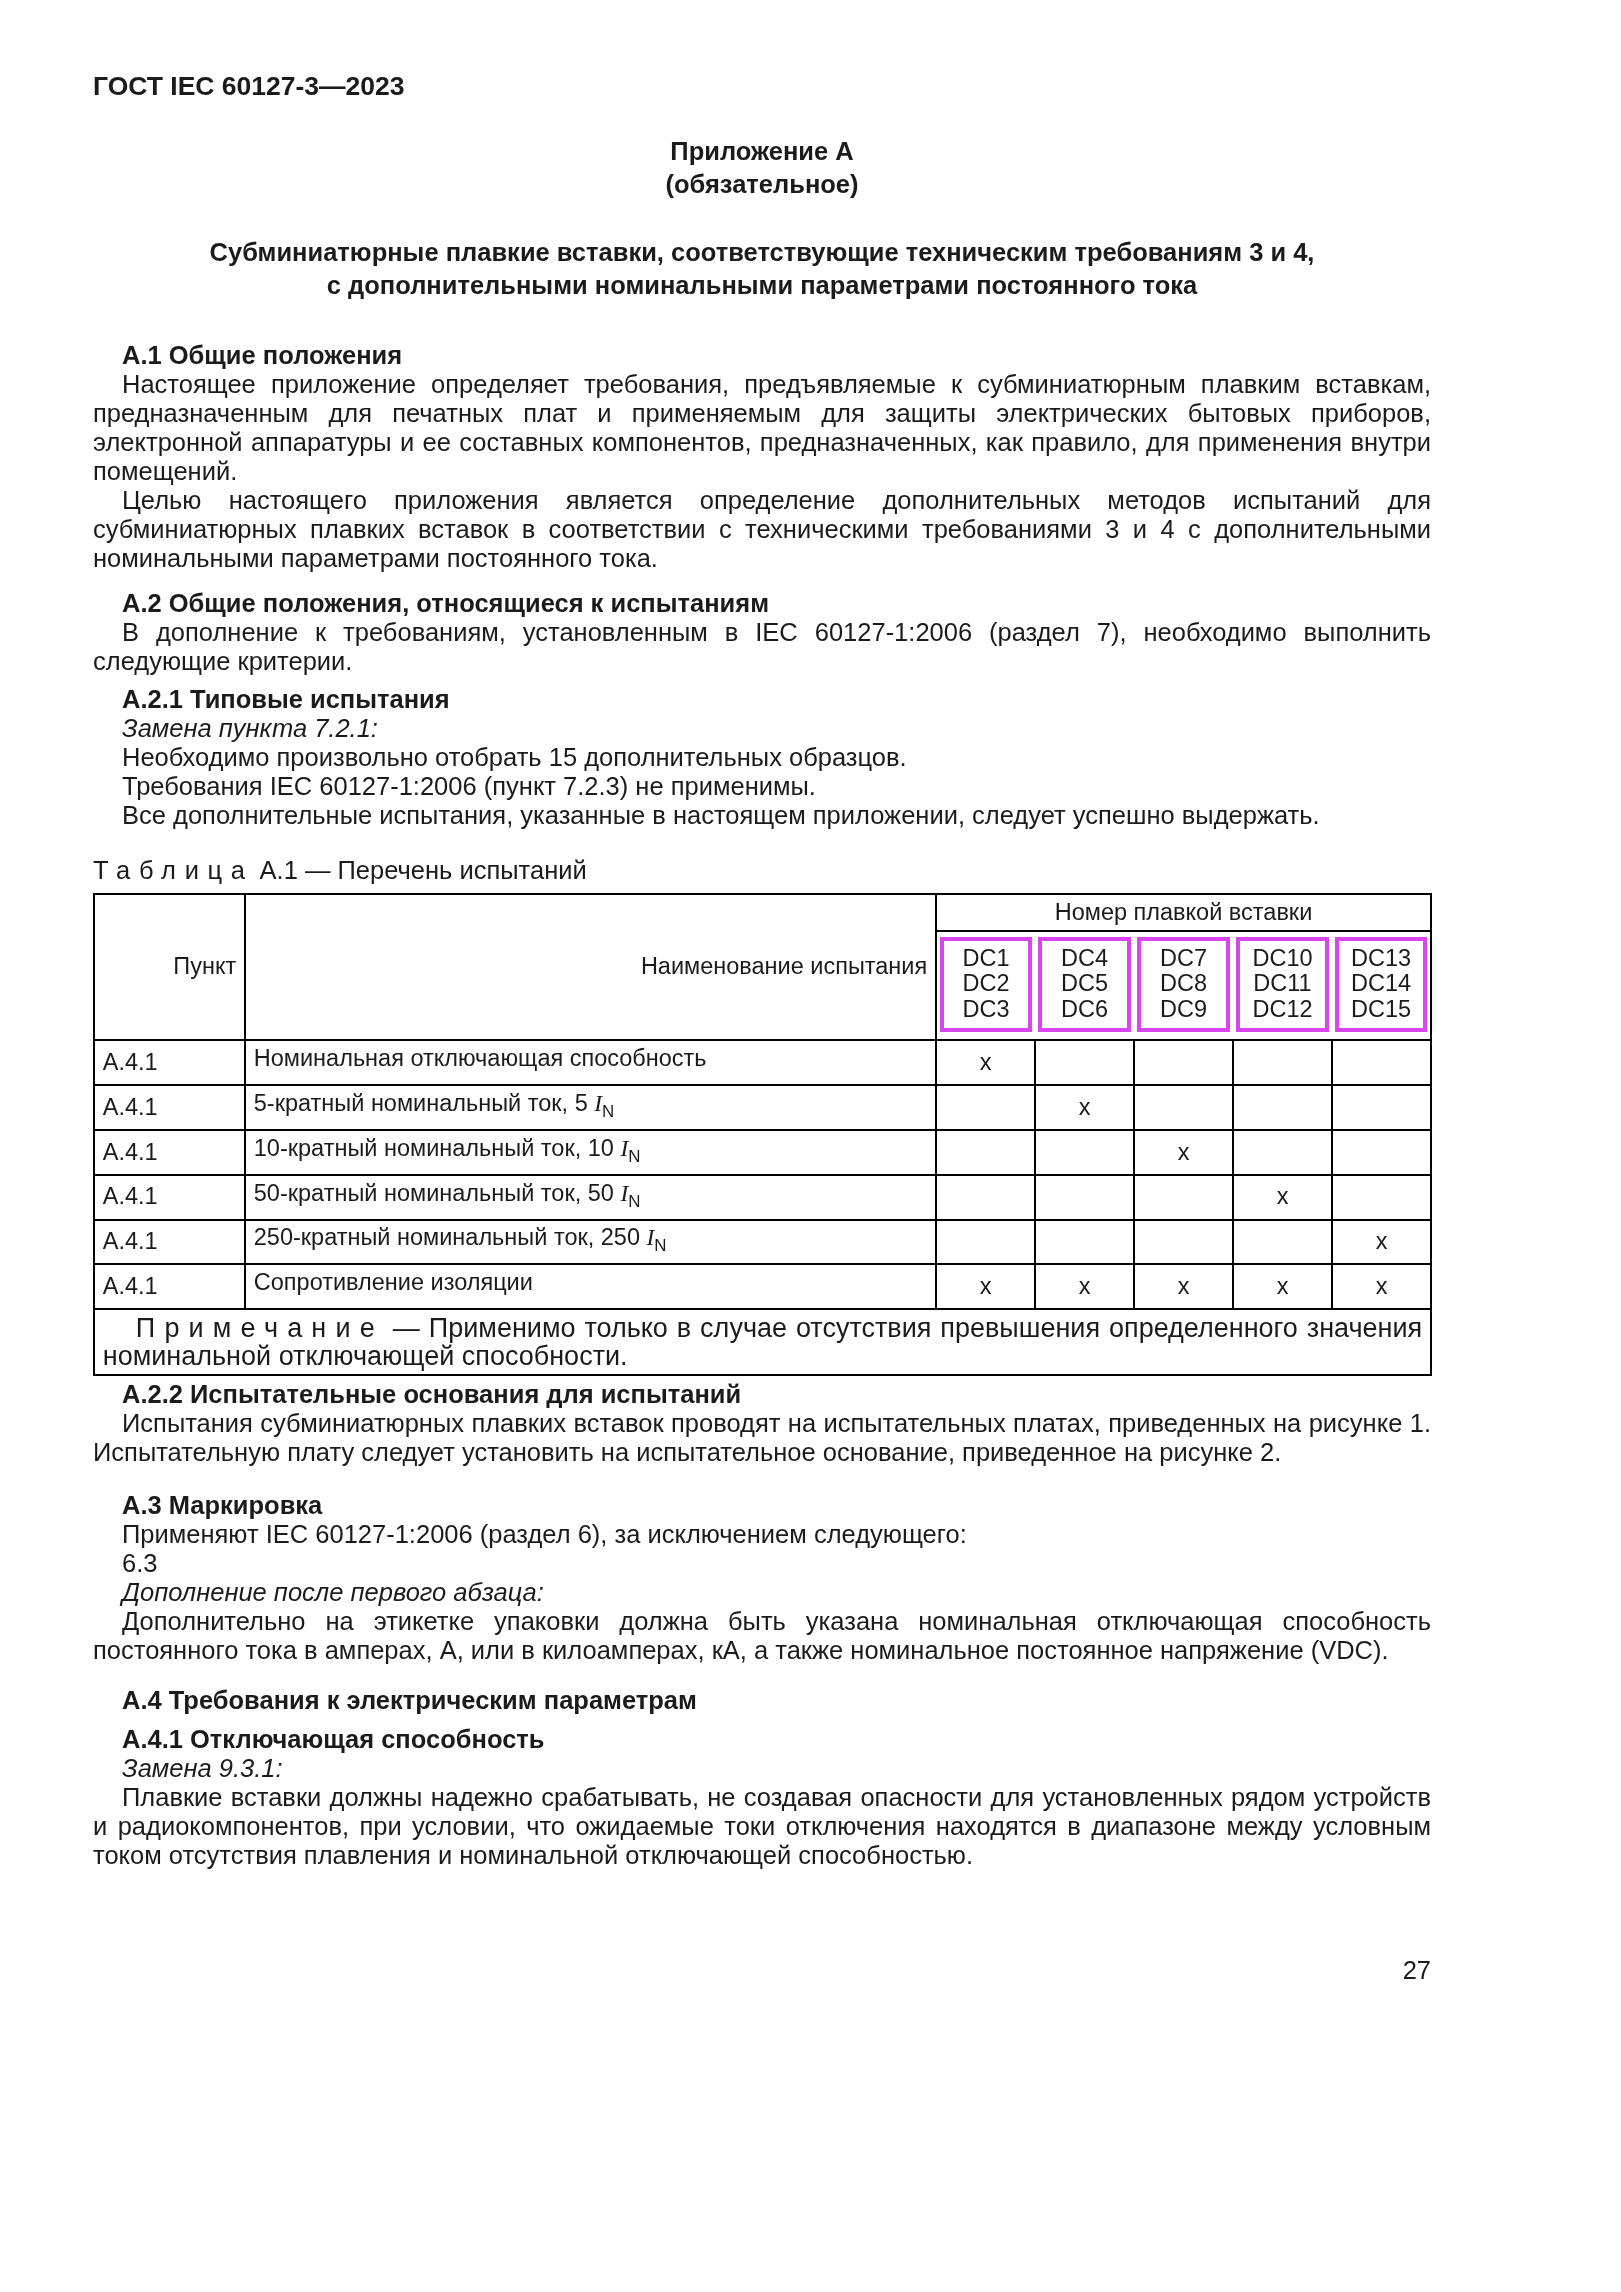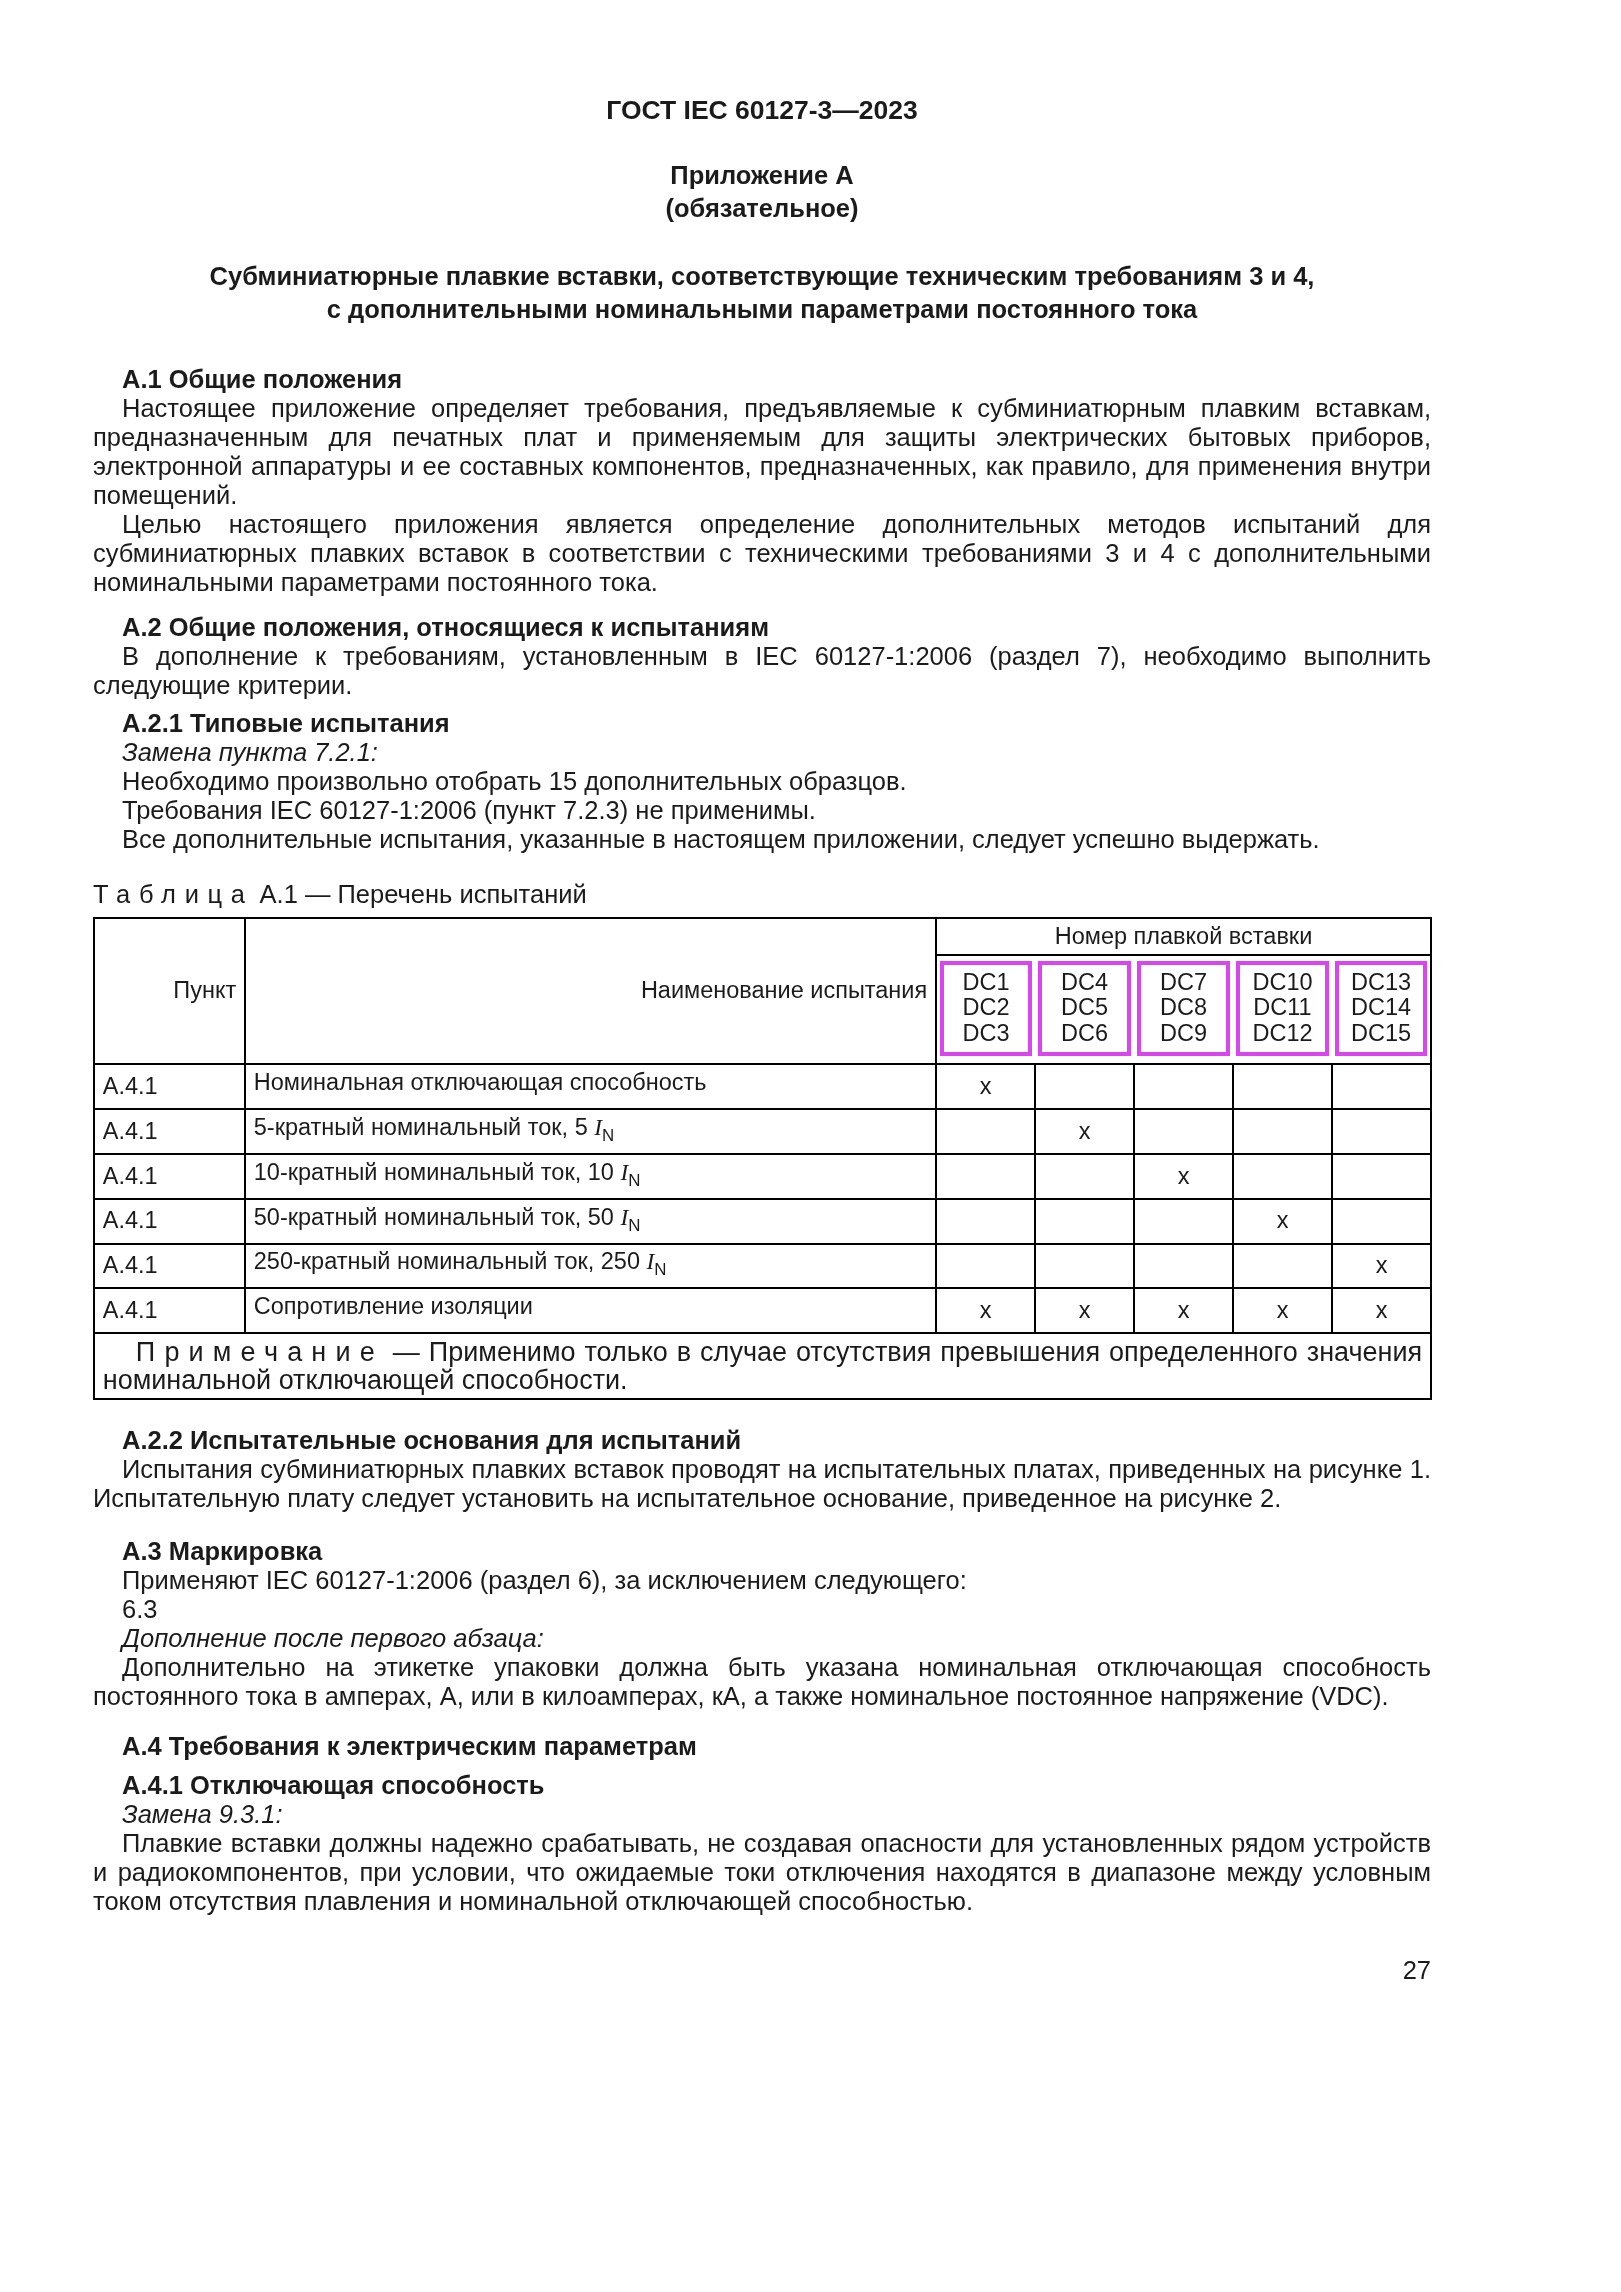--- a/index.html
+++ b/index.html
@@ -10,22 +10,22 @@
     background:#ffffff;
     color:#1b1b1b;
     font-family:"Liberation Sans", sans-serif;
     font-size:25.5px;
     line-height:29px;
     box-sizing:border-box;
     overflow:hidden;
   }
   .content { margin:0 190px 0 93px; }
   .top-header {
-    padding-top:95px;
-    text-align:center;
+    padding-top:71px;
+    text-align:left;
     font-weight:bold;
     font-size:26.5px;
     line-height:31px;
   }
   .center { text-align:center; }
   .appendix-label { margin-top:33px; font-weight:bold; line-height:33px; }
   .doc-title { margin-top:35px; font-weight:bold; line-height:33px; }
   p.body {
     margin:0;
     text-align:justify;
@@ -33,21 +33,21 @@
   }
   .heading {
     font-weight:bold;
     text-indent:29px;
     margin:0;
     text-align:left;
   }
   .mt40 { margin-top:39px; }
   .mt24 { margin-top:23.5px; }
   .mt22 { margin-top:21.6px; }
-  .mt20 { margin-top:26px; }
+  .mt20 { margin-top:4px; }
   .mt16 { margin-top:15.7px; }
   .mt10 { margin-top:9.8px; }
   .mt8  { margin-top:7.8px; }
   .mt6  { margin-top:5.9px; }
   .italic { font-style:italic; }
 
   .tbl-caption { margin-top:25.5px; text-align:left; }
   .spaced { letter-spacing:0.34em; }
   .caption-rest { margin-left:5.9px; }
 

